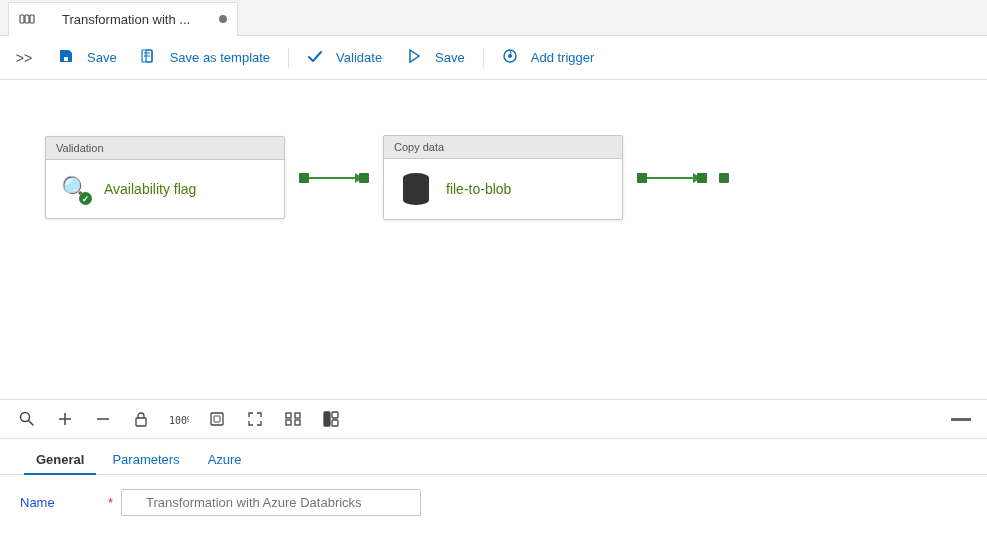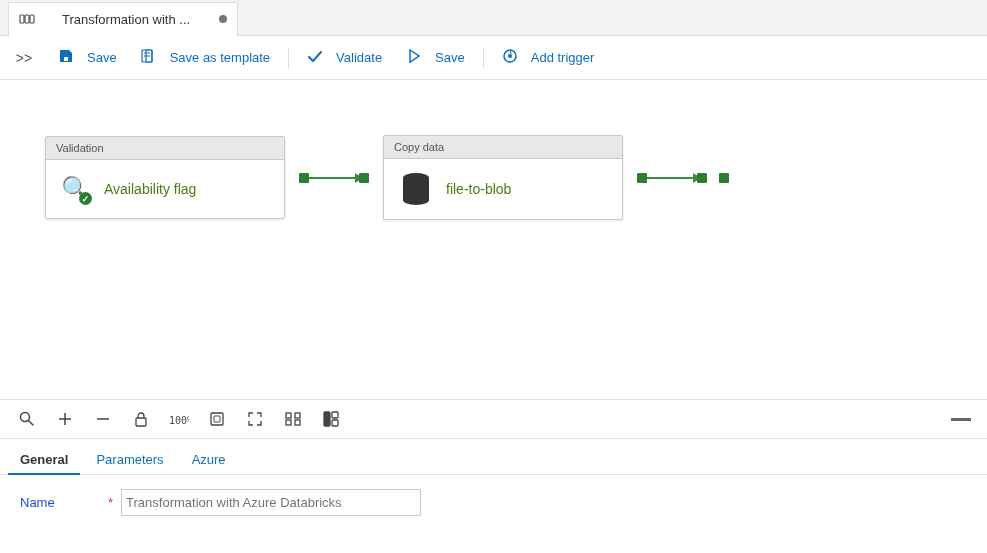--- a/index.html
+++ b/index.html
@@ -166,21 +166,21 @@
       color: #444; cursor: pointer; font-size: 15px;
     }
     .minimize-btn {
       margin-left: auto;
       width: 20px; height: 3px;
       background: #666; cursor: pointer;
     }
     .tab-headers {
       display: flex;
       align-items: flex-end;
-      padding: 0 8px;
+      padding: 0 24px;
       border-bottom: 1px solid #e0e0e0;
       height: 36px;
       gap: 4px;
     }
     .tab-header {
       padding: 6px 12px;
       font-size: 13px;
       cursor: pointer;
       color: #106ebe;
       border-bottom: 2px solid transparent;
@@ -203,21 +203,21 @@
       font-size: 13px;
       color: #1d4ed8;
       min-width: 80px;
     }
     .prop-required {
       color: #d13438;
       font-size: 13px;
     }
     .prop-input {
       border: 1px solid #c8c8c8;
-      padding: 5px 4px;
+      padding: 5px 24px;
       font-size: 13px;
       color: #000000;
       width: 300px;
       border-radius: 1px;
       outline: none;
     }
 
     
     .validation-icon {
       width: 32px; height: 32px;

